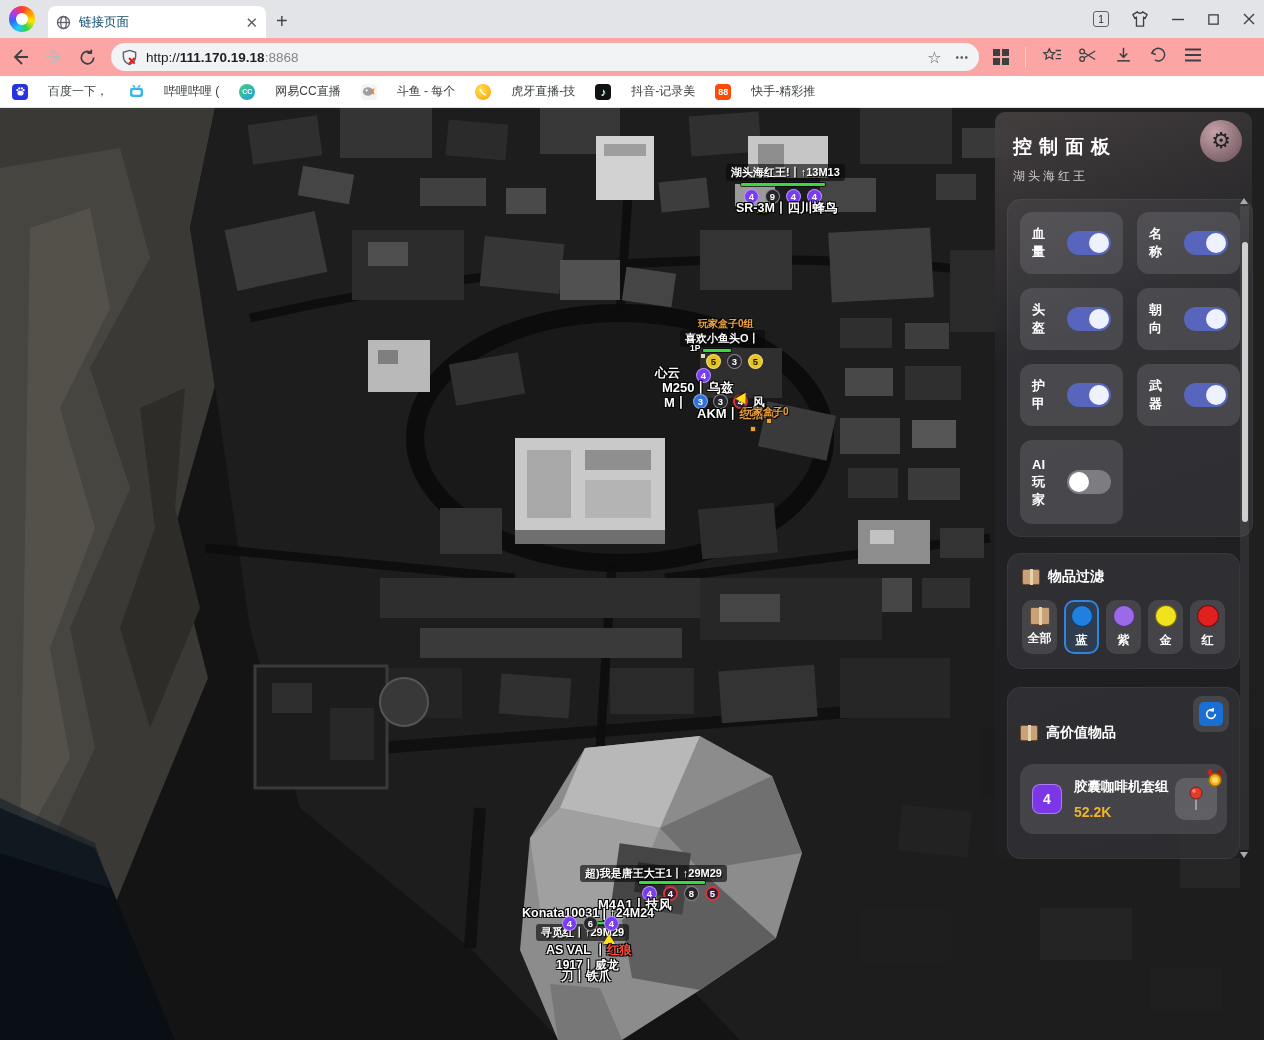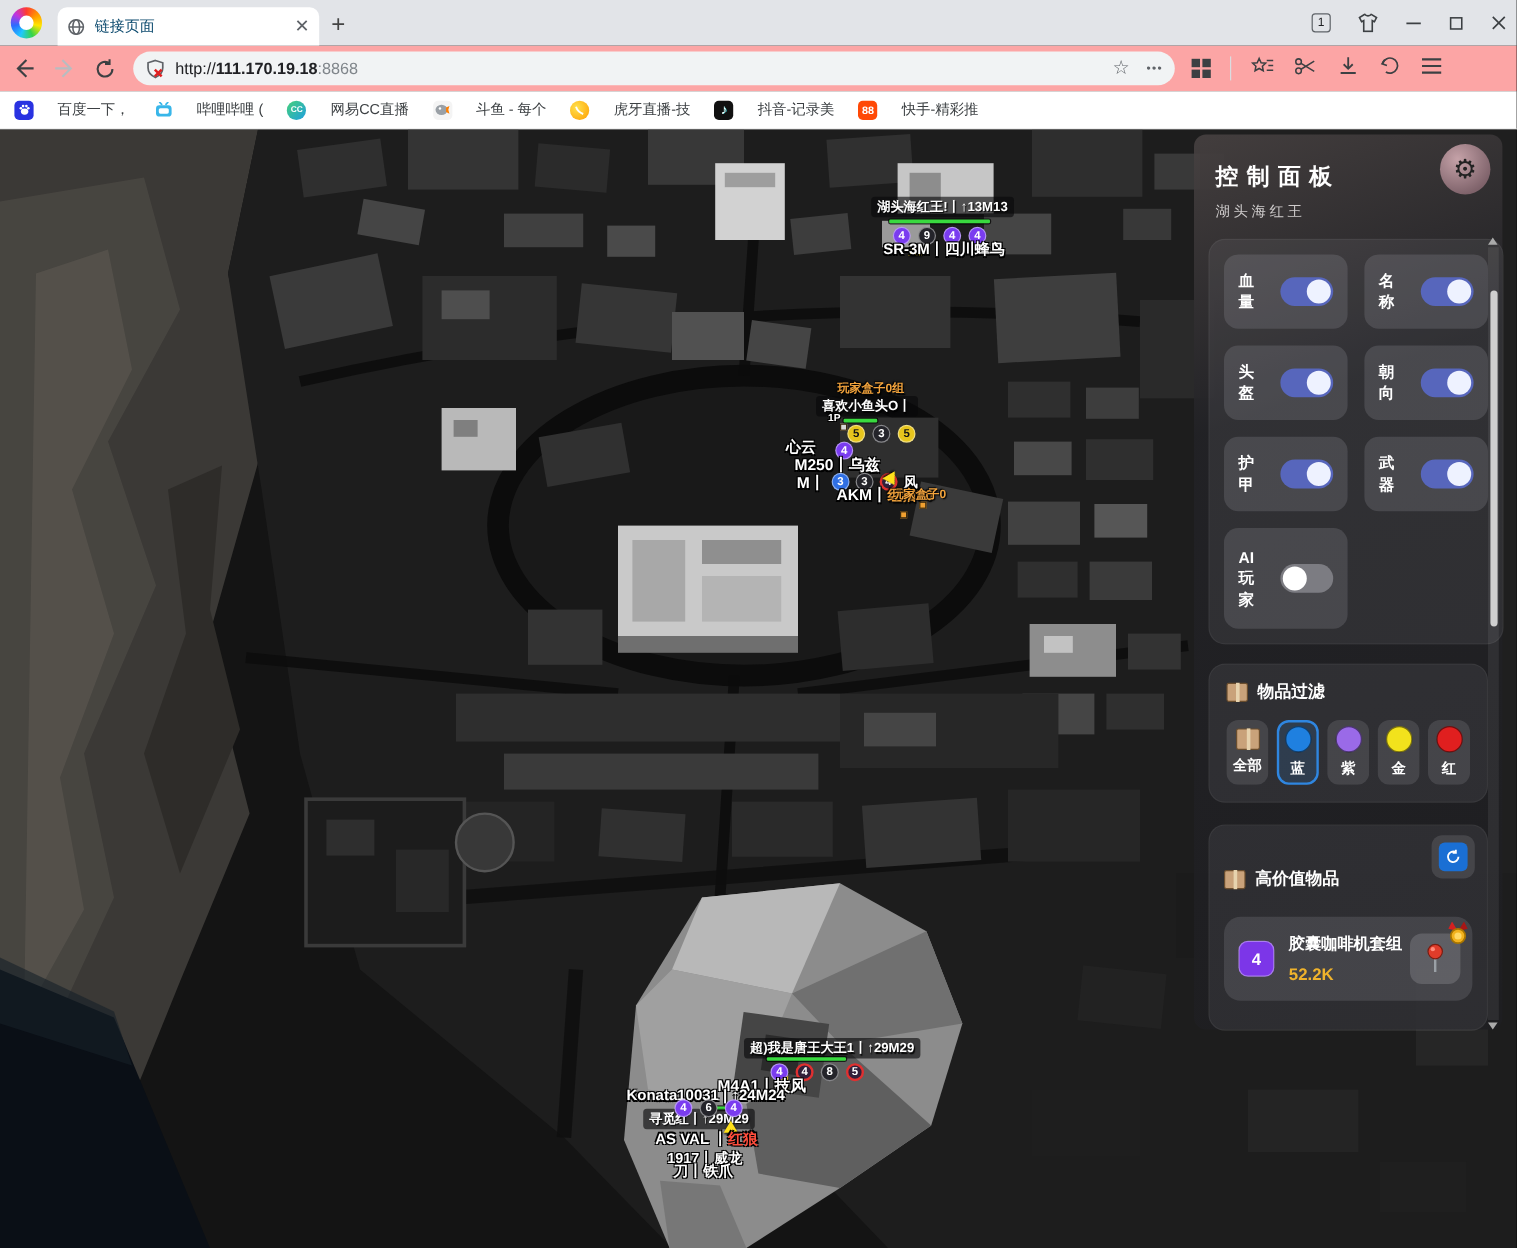--- a/index.html
+++ b/index.html
@@ -465,21 +465,21 @@
     <span class="chip darkc">3</span>
     <span class="chip redring">4</span>
     <span class="wlabel" style="font-size:12px;">风</span>
   </div>
   <div class="mk dirarrow" style="left:737px; top:287px; transform:rotate(150deg);"></div>
   <div class="mk" style="left:697px; top:296px;">
     <span class="wlabel" style="font-size:13px;">AKM丨</span><span class="olabel" style="font-size:12px;">红猫F0</span>
   </div>
   <div class="mk olabel" style="left:743px; top:297px;">玩家盒子0</div>
 
-  <div class="mk pill" style="left:620px; top:757px;">超)我是唐王大王1丨↑29M29</div>
+  <div class="mk pill" style="left:580px; top:757px;">超)我是唐王大王1丨↑29M29</div>
   <div class="mk hp" style="left:638px; top:772px; width:68px;">
       <i style="width:100%;"></i>
     </div>
   <div class="mk chips" style="left:642px; top:778px;">
     <span class="chip purple">4</span>
     <span class="chip redring">4</span>
     <span class="chip darkc">8</span>
     <span class="chip redring">5</span>
   </div>
   <div class="mk dirarrow" style="left:648px; top:788px; transform:rotate(30deg);"></div>

